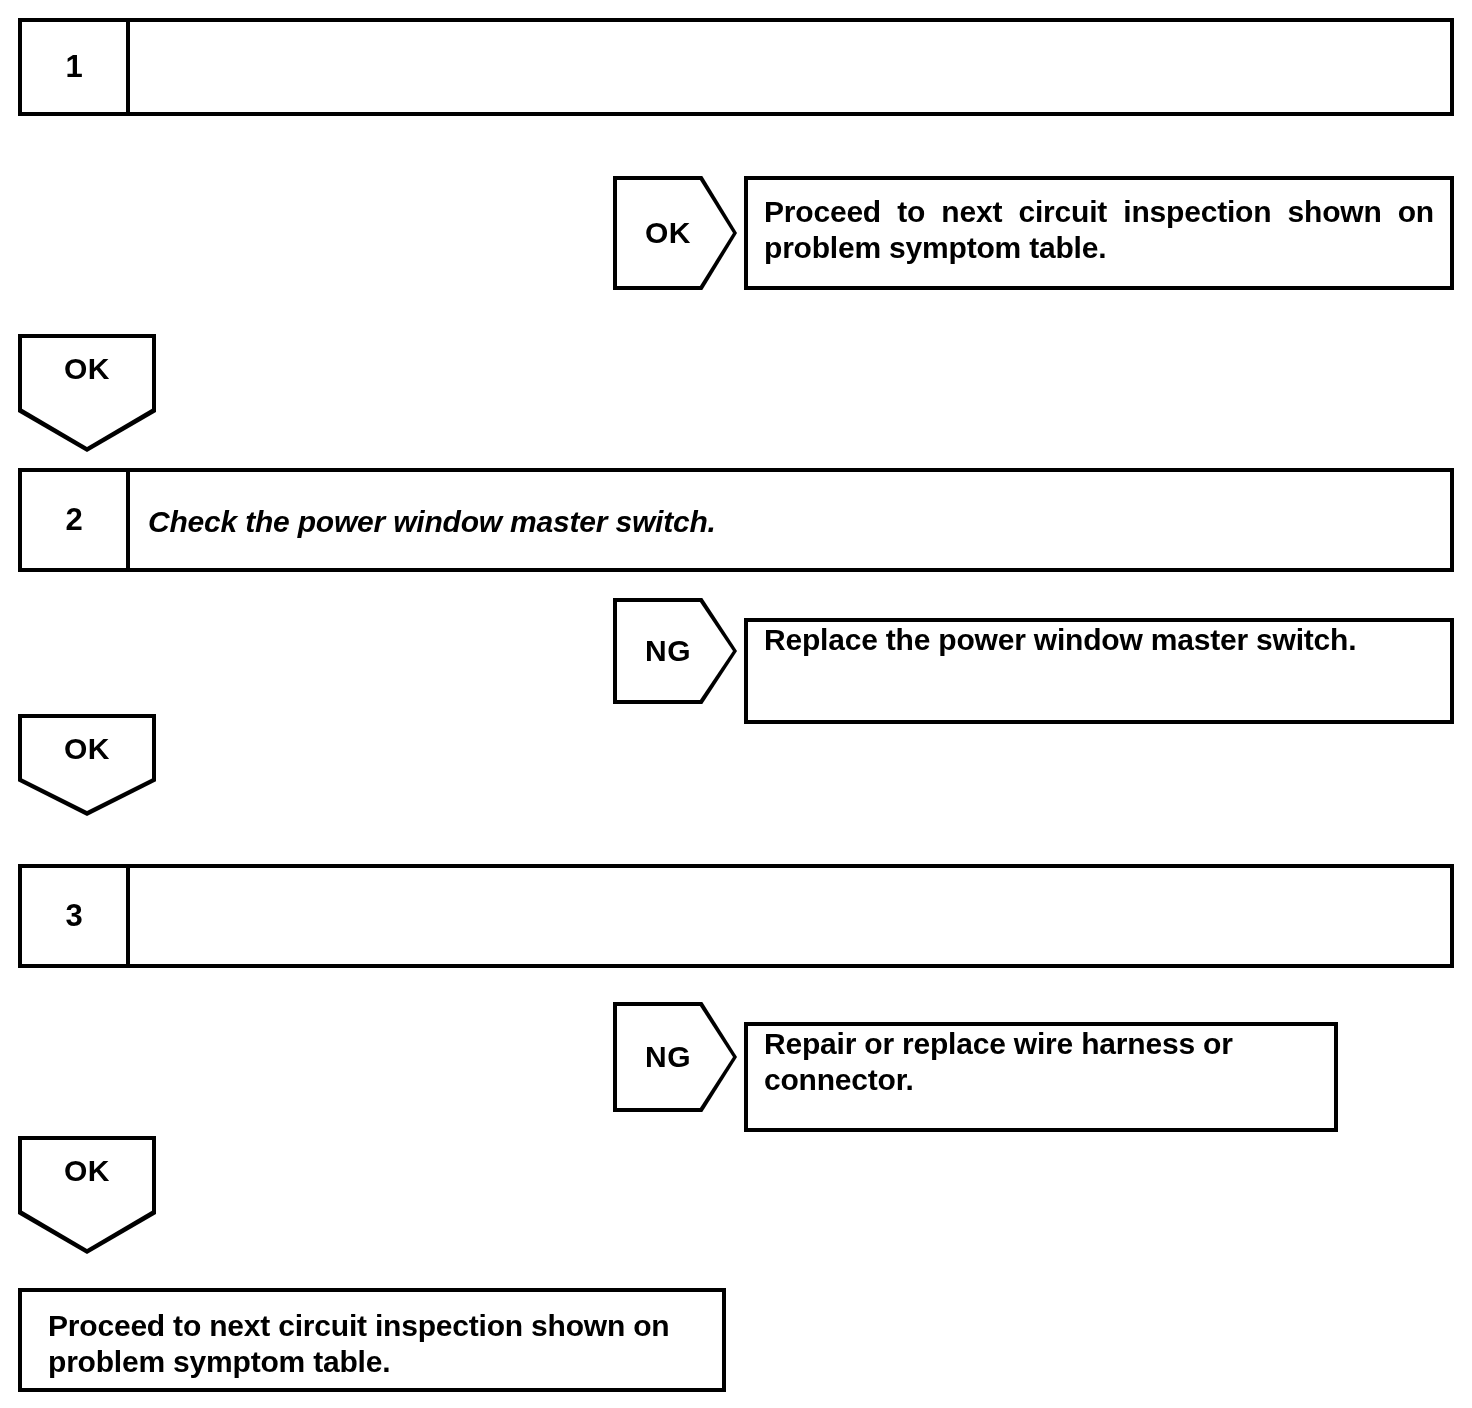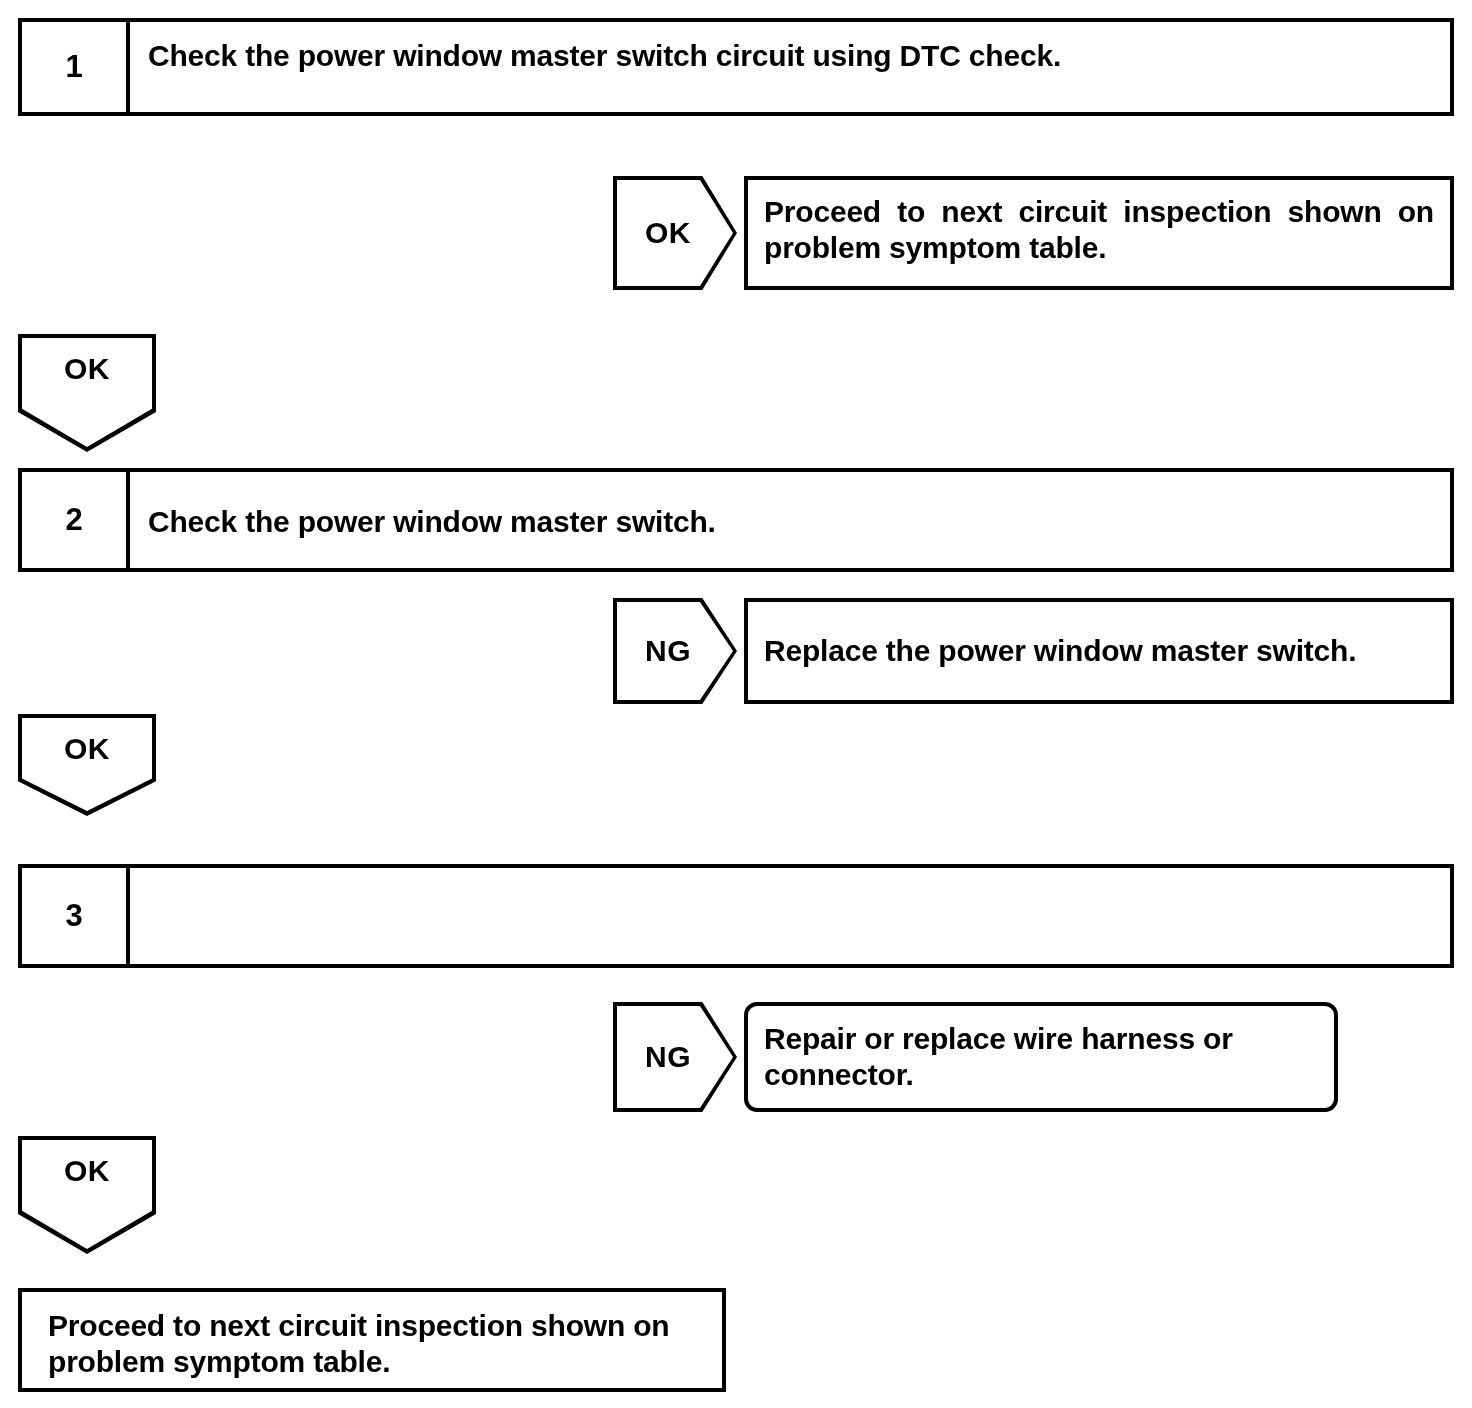--- a/index.html
+++ b/index.html
@@ -50,20 +50,21 @@
     align-items: flex-start;
     padding: 16px 14px 0 18px;
     font-weight: bold;
     font-size: 30px;
     line-height: 1.18;
     letter-spacing: -0.2px;
   }
   .step-text.center-v {
     align-items: center;
     padding-top: 4px;
+    font-style: italic;
   }
 
   
   .arrow-right {
     position: absolute;
     box-sizing: border-box;
     background: #000;
     clip-path: polygon(0% 0%, 72% 0%, 100% 50%, 72% 100%, 0% 100%);
   }
   .arrow-right .inner {
@@ -97,21 +98,22 @@
     font-size: 30px;
     line-height: 1.2;
     letter-spacing: -0.2px;
     width: 100%;
     box-sizing: border-box;
   }
   .result-box.single .txt {
     padding-top: 0;
   }
   .result-box.single {
-    align-items: center;
+    align-items: flex-start;
+    margin-top: 20px;
   }
   .justify .txt {
     text-align: justify;
     text-align-last: left;
   }
 
   
   .arrow-down {
     position: absolute;
     background: #000;
@@ -148,21 +150,20 @@
     letter-spacing: -0.2px;
   }
 </style>
 </head>
 <body>
 
 <div class="canvas">
 
   <div class="step-row" style="left:18px; top:18px; width:1436px; height:98px;">
     <div class="step-num">1</div>
-    <div class="step-text">Check the power window master switch circuit using DTC check.</div>
   </div>
 
   <div class="arrow-right" style="left:613px; top:176px; width:124px; height:114px;">
     <div class="inner">
       <span class="lbl">OK</span>
     </div>
   </div>
 
   <div class="result-box justify" style="left:744px; top:176px; width:710px; height:114px;">
     <div class="txt">Proceed to next circuit inspection shown on problem symptom table.</div>
@@ -196,21 +197,21 @@
   <div class="step-row" style="left:18px; top:864px; width:1436px; height:104px;">
     <div class="step-num">3</div>
   </div>
 
   <div class="arrow-right" style="left:613px; top:1002px; width:124px; height:110px;">
     <div class="inner">
       <span class="lbl">NG</span>
     </div>
   </div>
 
-  <div class="result-box single" style="left:744px; top:1002px; width:594px; height:110px;border-radius:13px;">
+  <div class="result-box single" style="left:744px; top:1002px; width:594px; height:110px;">
     <div class="txt">Repair or replace wire harness or connector.</div>
   </div>
 
   <div class="arrow-down" style="left:18px; top:1136px; width:138px; height:118px;">
     <div class="inner"></div>
     <span class="lbl">OK</span>
   </div>
 
   <div class="terminal-box" style="left:18px; top:1288px; width:708px; height:104px;">
     <div class="txt">Proceed to next circuit inspection shown on problem symptom table.</div>

